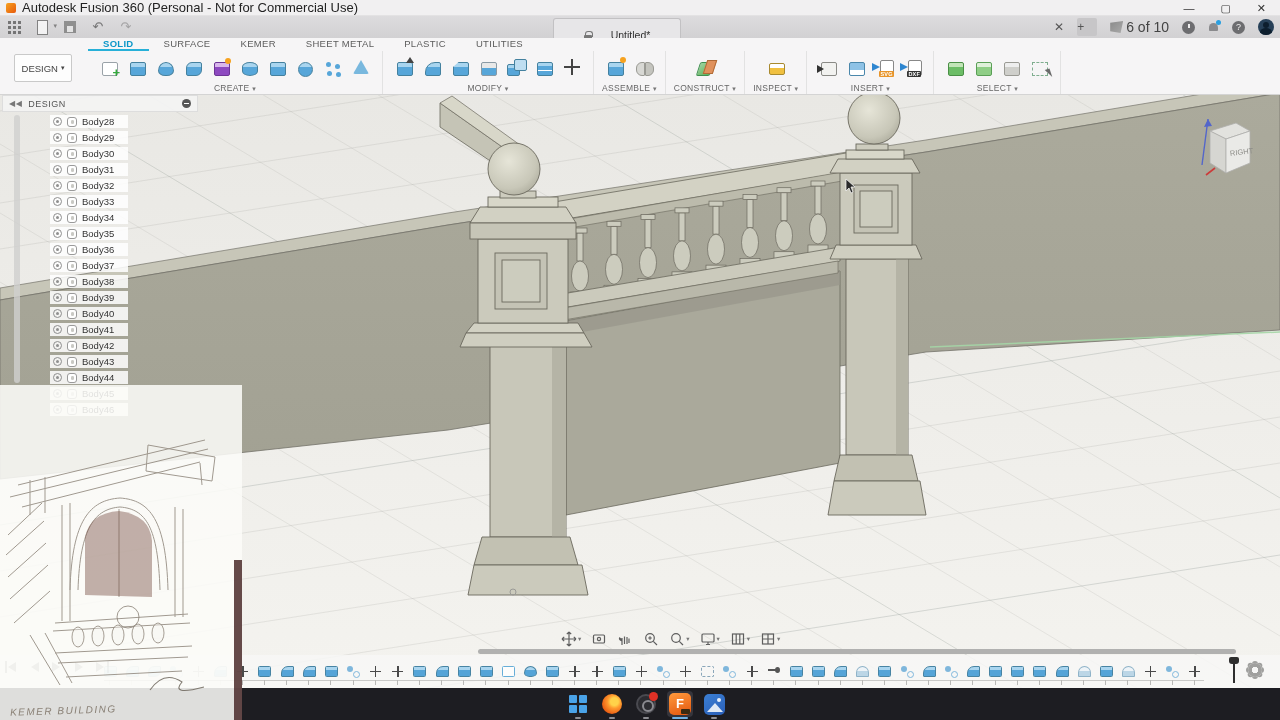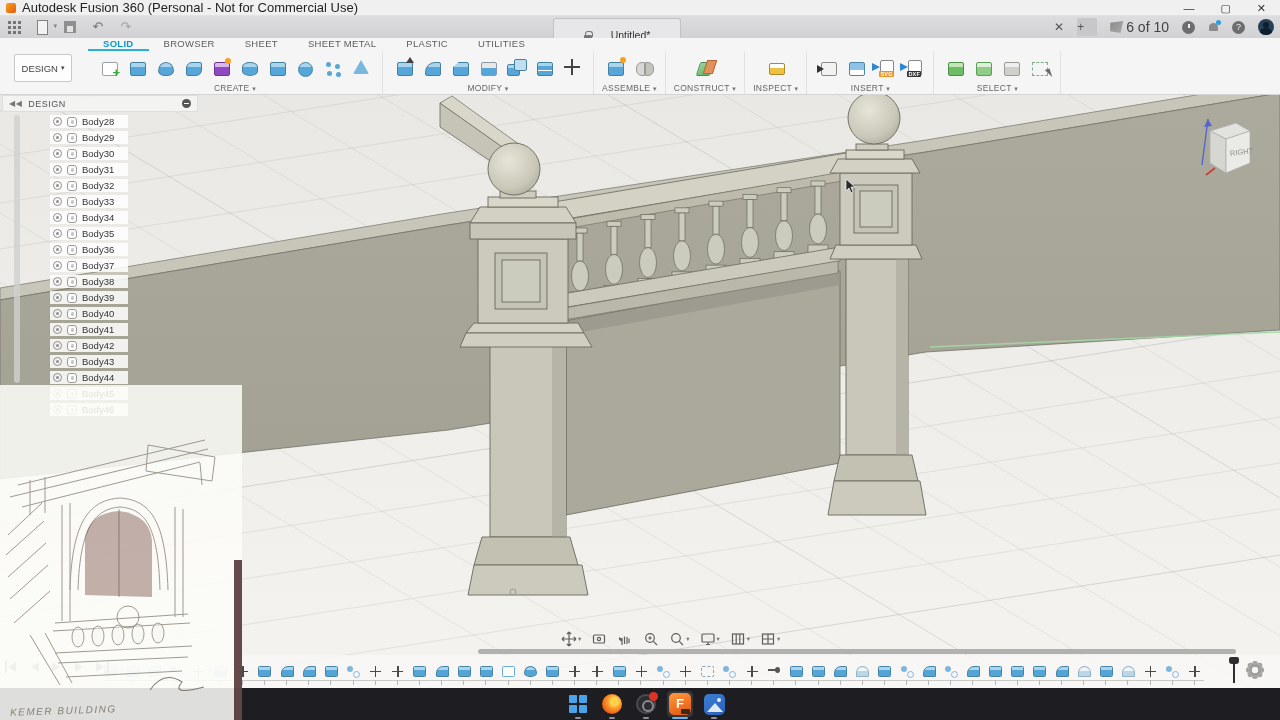--- a/index.html
+++ b/index.html
@@ -254,22 +254,22 @@
       <span class="clock-icn"></span>
       <span class="bell-icn"></span>
       <span class="help-icn">?</span>
       <span class="avatar-icn"></span>
     </div>
   </div>
 
   <div id="ribbon">
     <div id="rtabs">
         <div class="rtab active">SOLID</div>
-        <div class="rtab">BROWSER</div>
-        <div class="rtab">SHEET</div>
+        <div class="rtab">SURFACE</div>
+        <div class="rtab">KEMER</div>
         <div class="rtab">SHEET METAL</div>
         <div class="rtab">PLASTIC</div>
         <div class="rtab">UTILITIES</div>
       </div>
     <div id="rbody">
       <div id="design-btn">
         <span>DESIGN</span>
           <span style="font-size:7px;">▾</span>
       </div>
       <div id="groups">

